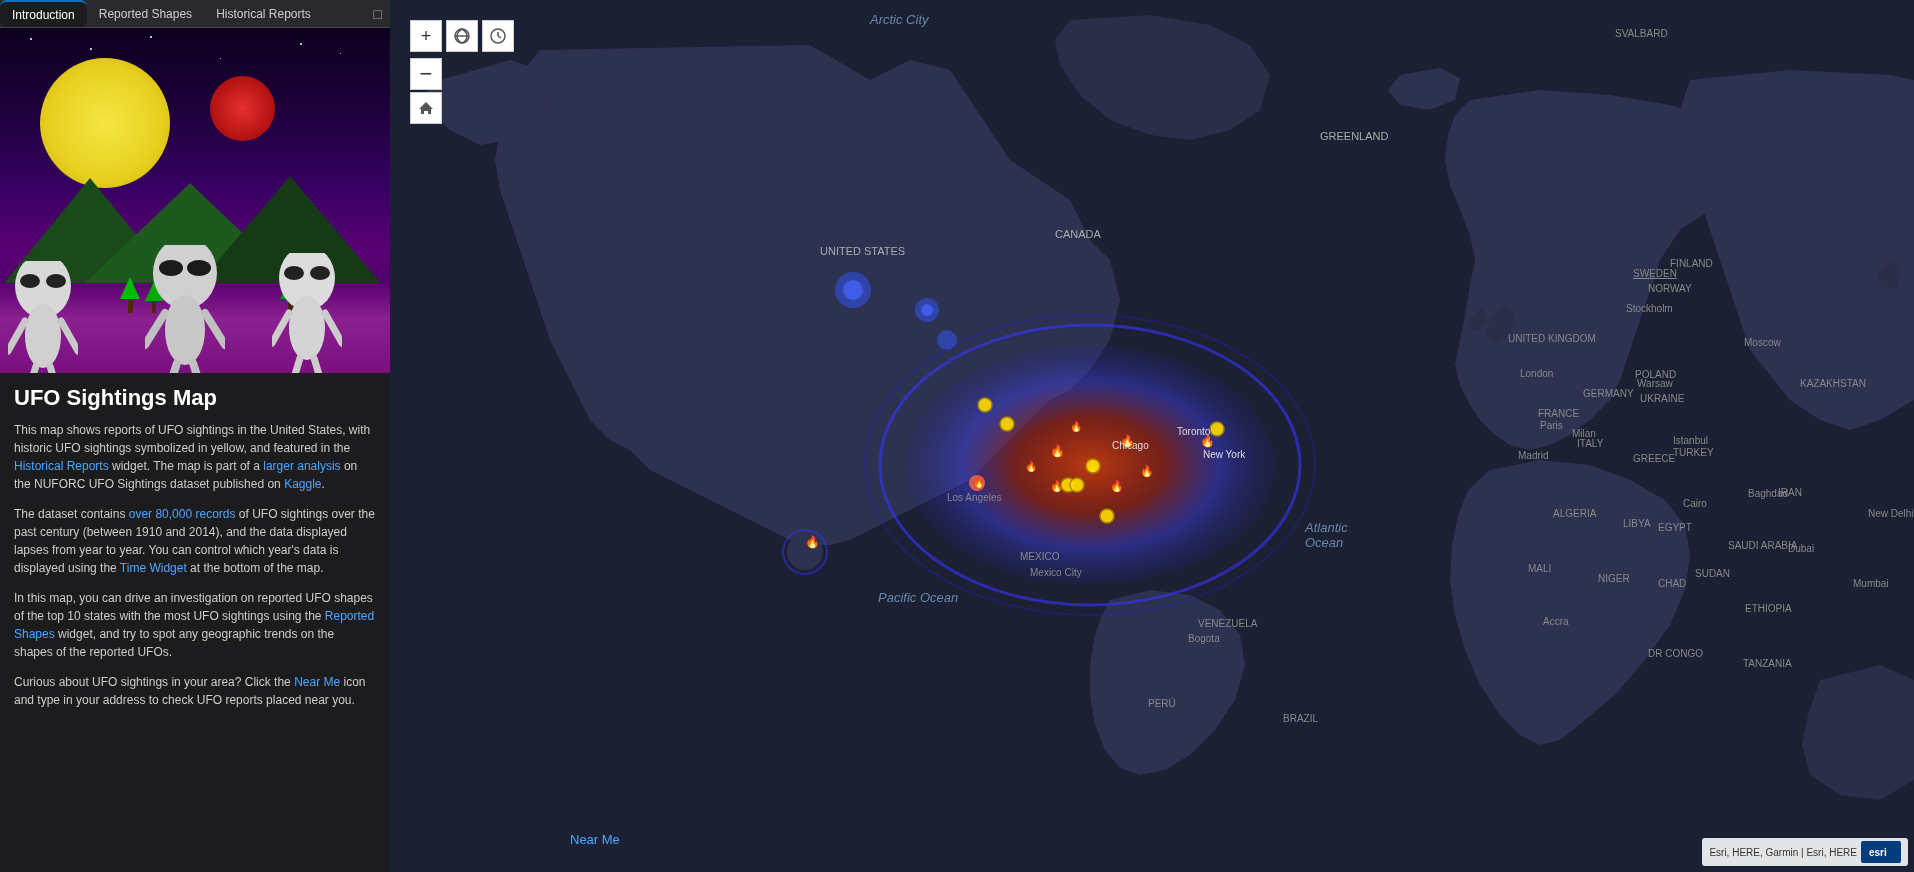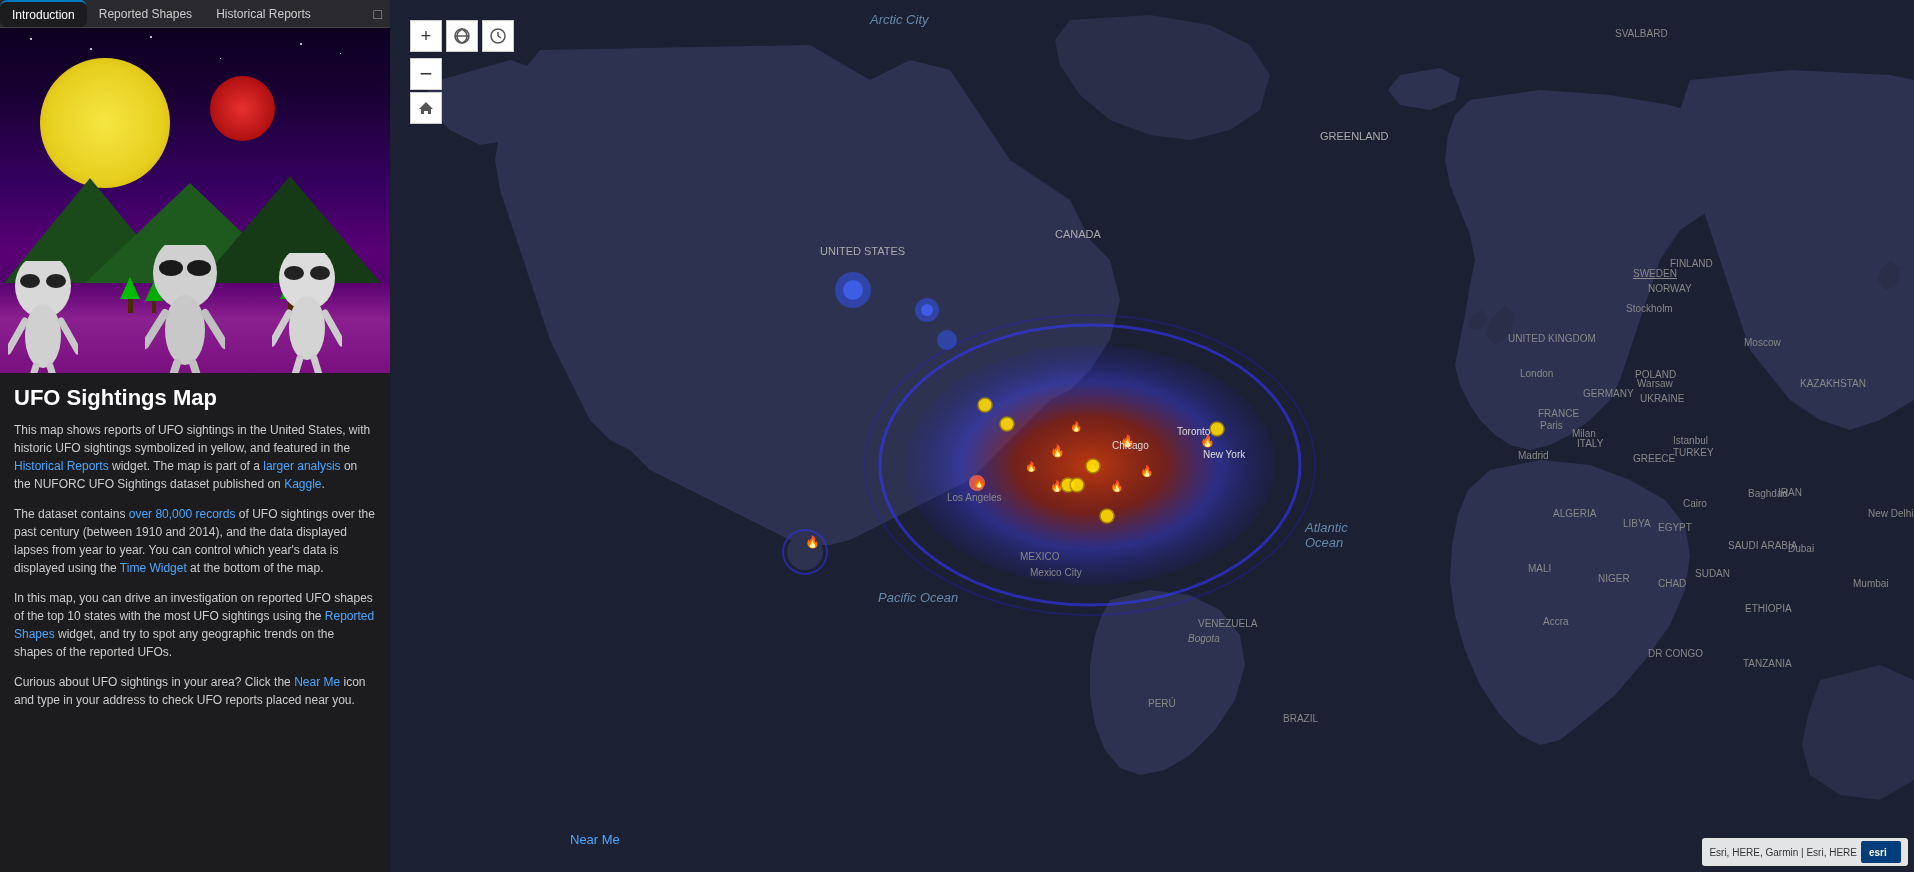--- a/index.html
+++ b/index.html
@@ -551,21 +551,21 @@
   <div class="map-label map-label-sm" style="position:absolute;top:568px;left:1305px;color:#888;font-size:10px;">SUDAN</div>
   <div class="map-label map-label-sm" style="position:absolute;top:603px;left:1355px;color:#888;font-size:10px;">ETHIOPIA</div>
   <div class="map-label map-label-sm" style="position:absolute;top:616px;left:1153px;color:#888;font-size:10px;">Accra</div>
   <div class="map-label map-label-sm" style="position:absolute;top:648px;left:1258px;color:#888;font-size:10px;">DR CONGO</div>
   <div class="map-label map-label-sm" style="position:absolute;top:658px;left:1353px;color:#888;font-size:10px;">TANZANIA</div>
   <div class="map-label map-label-ocean" style="position:absolute;top:520px;left:915px;font-style:italic;color:#6688aa;font-size:13px;">Atlantic<br>Ocean</div>
   <div class="map-label map-label-ocean" style="position:absolute;top:590px;left:488px;font-style:italic;color:#6688aa;font-size:13px;">Pacific Ocean</div>
   <div class="map-label map-label-sm" style="position:absolute;top:551px;left:630px;color:#888;font-size:10px;">MEXICO</div>
   <div class="map-label map-label-sm" style="position:absolute;top:567px;left:640px;color:#888;font-size:10px;">Mexico City</div>
   <div class="map-label map-label-sm" style="position:absolute;top:618px;left:808px;color:#888;font-size:10px;">VENEZUELA</div>
-  <div class="map-label map-label-sm" style="position:absolute;top:633px;left:798px;color:#888;font-size:10px;font-style:italic;">Bogota</div>
+  <div class="map-label map-label-sm" style="position:absolute;top:633px;left:798px;color:#888;font-size:10px;">Bogota</div>
   <div class="map-label map-label-sm" style="position:absolute;top:713px;left:893px;color:#888;font-size:10px;">BRAZIL</div>
   <div class="map-label map-label-sm" style="position:absolute;top:698px;left:758px;color:#888;font-size:10px;">PERÚ</div>
   <div class="map-label map-label-sm" style="position:absolute;top:492px;left:557px;color:#888;font-size:10px;">Los Angeles</div>
   <div class="map-label map-label-sm" style="position:absolute;top:440px;left:722px;color:#ddd;font-size:10px;">Chicago</div>
   <div class="map-label map-label-sm" style="position:absolute;top:426px;left:787px;color:#ddd;font-size:10px;">Toronto</div>
   <div class="map-label map-label-sm" style="position:absolute;top:449px;left:813px;color:#ddd;font-size:10px;">New York</div>
 
   <div id="map-controls">
     <div id="map-controls-row">
       <div class="map-btn">+</div>

